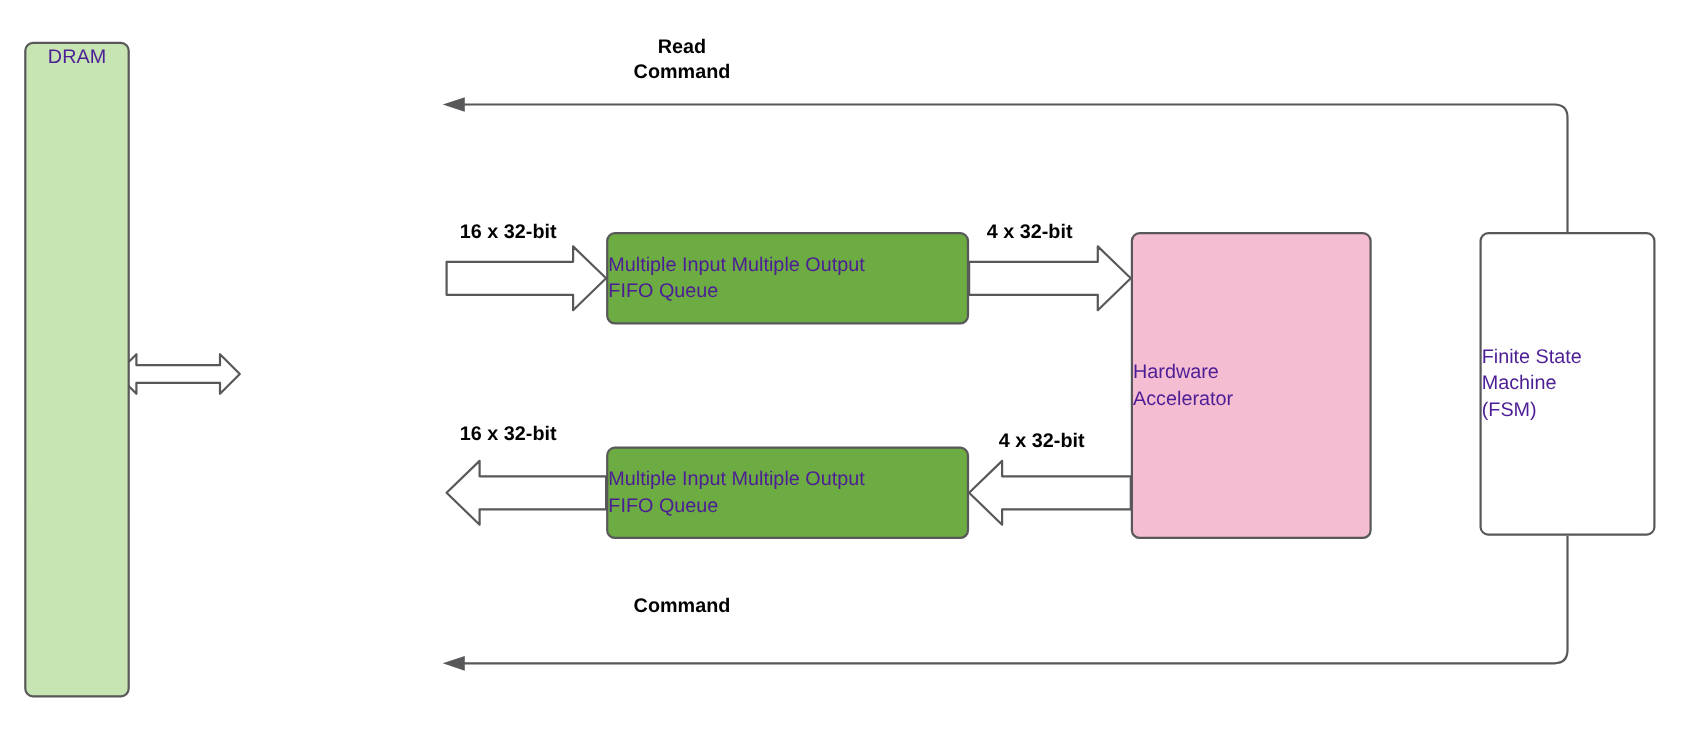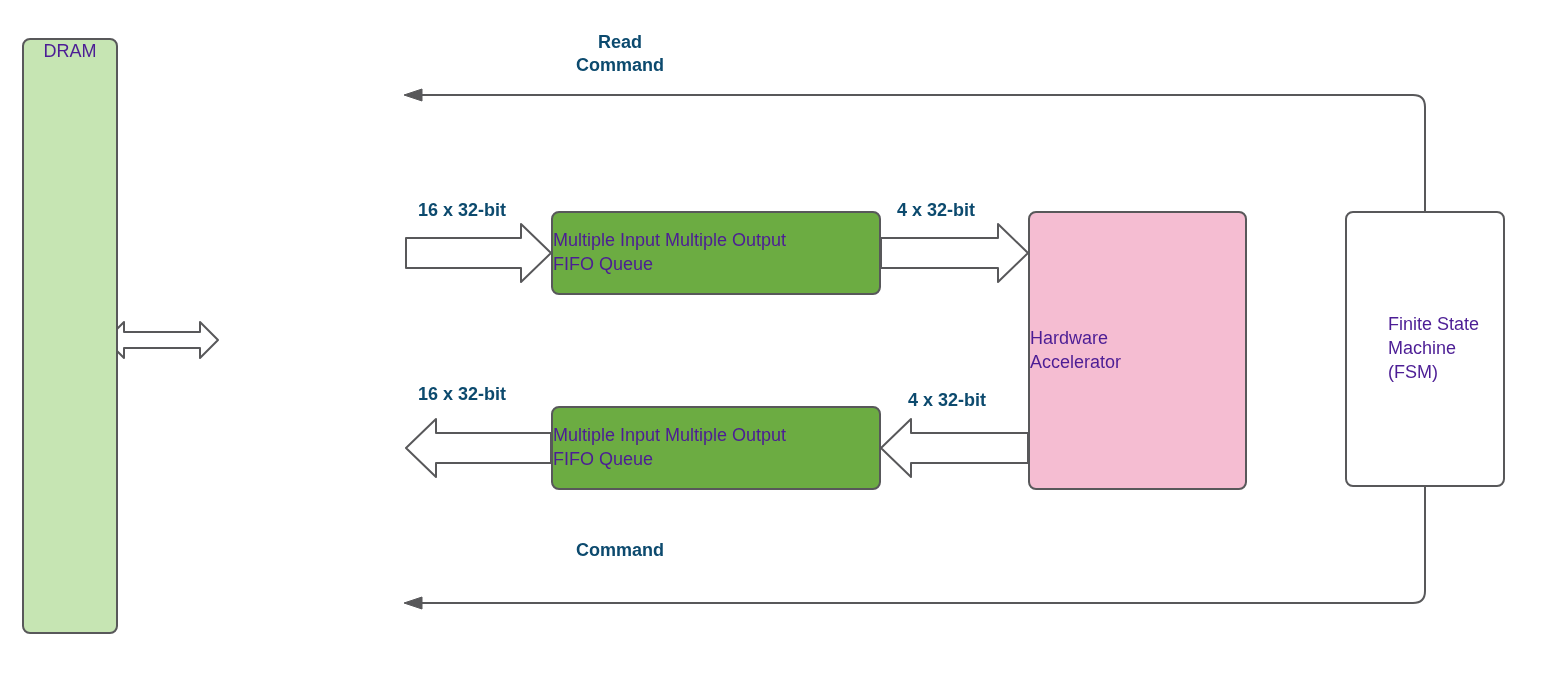--- a/index.html
+++ b/index.html
@@ -38,28 +38,27 @@
     background: #fcd975;
   }
   .node.fifo {
     background: #6cac42;
   }
   .node.accel {
     background: #f5bdd2;
   }
   .node.fsm {
     background: #ffffff;
-    padding-left: 41px;
   }
   .node-label {
     pointer-events: none;
   }
   .edge-label {
     position: absolute;
-    color: #0c4a6e;
+    color: #000000;
     font-size: 18px;
     font-weight: bold;
     text-align: center;
     line-height: 1.3;
     white-space: nowrap;
   }
   .svg-layer {
     position: absolute;
     left: 0;
     top: 0;

